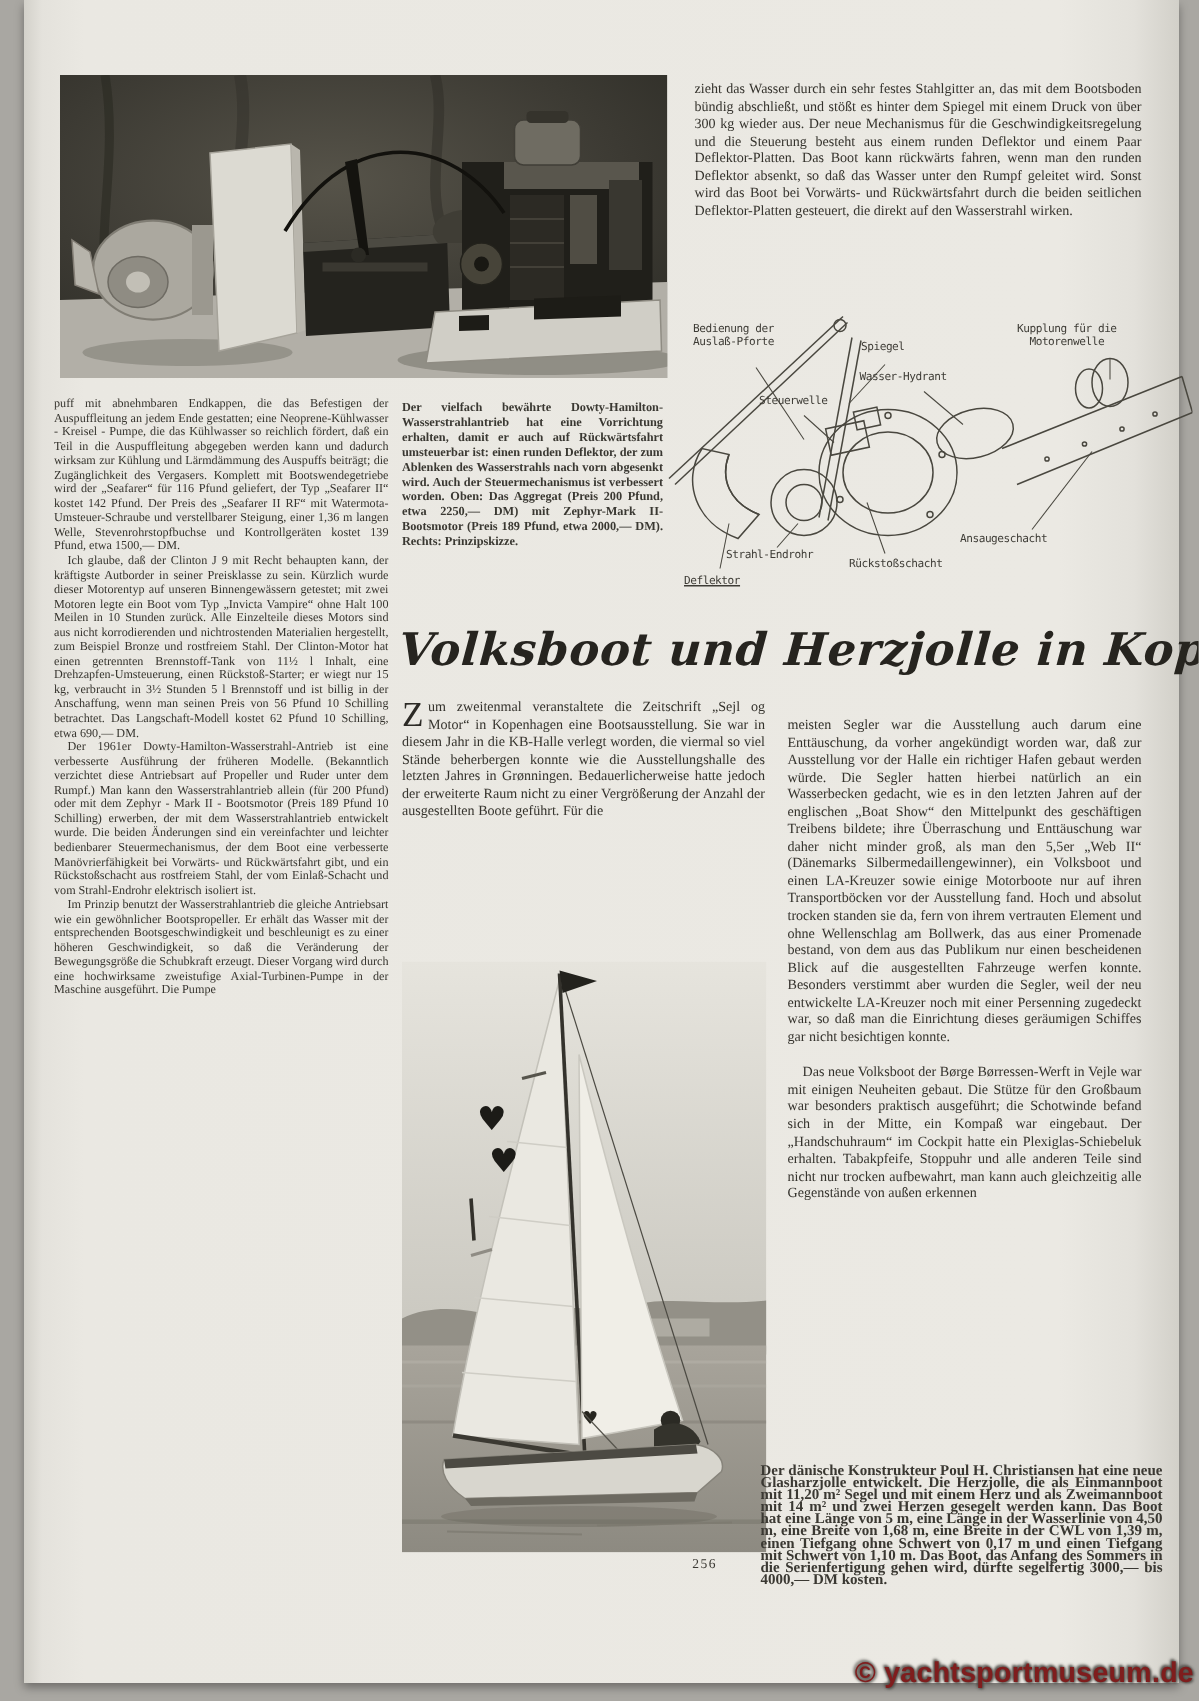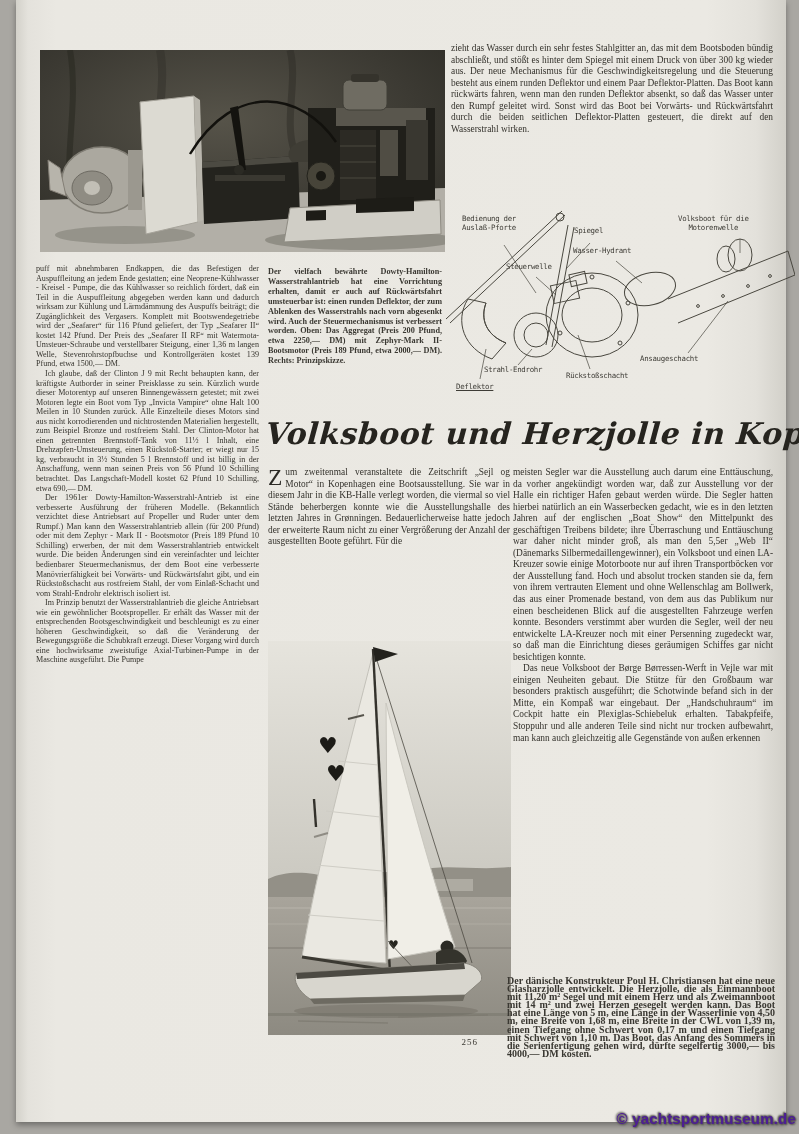--- a/index.html
+++ b/index.html
@@ -8,32 +8,32 @@
   .scan{position:absolute;inset:0;}
   .paper{position:absolute;left:16px;top:0;width:770px;height:1122px;
     background:linear-gradient(90deg,#d3d1ca 0,#e4e2dc 12px,#eae8e2 40px,#ebe9e3 690px,#e3e1db 740px,#d2d0c9 770px);
     box-shadow:0 3px 6px rgba(0,0,0,.35);}
   .block{position:absolute;}
   
   .body-sm{font-size:8.1px;line-height:9.55px;text-align:justify;color:#36342e;}
   .body-sm p{margin:0;}
   .body-sm p + p{text-indent:9px;}
   .body-md{font-size:9.4px;line-height:11.55px;text-align:justify;color:#34322c;}
-  .body-md p{margin:0;}
+  .body-md p{margin:12px;}
   .body-md p + p{text-indent:10px;}
   .caption{font-size:8.2px;line-height:9.9px;font-weight:bold;text-align:justify;color:#3a3832;}
   .caption-sm{font-size:10px;line-height:8.1px;font-weight:bold;text-align:justify;color:#3a3832;}
   .headline{font-family:"DejaVu Serif",serif;font-style:italic;font-weight:bold;
     font-size:30px;letter-spacing:.5px;color:#26241f;transform:skewX(-4deg);white-space:nowrap;}
   .dropcap{float:left;font-size:23.5px;line-height:19px;padding:1px 3px 0 0;color:#2c2a25;}
   .pagenum{font-size:9px;text-align:right;color:#3a3832;letter-spacing:1px;}
   .diagram-label{position:absolute;font-family:"DejaVu Sans Mono",monospace;
     font-size:7.4px;line-height:8.6px;color:#3e3c36;white-space:pre-line;letter-spacing:-0.3px;}
   .watermark{position:absolute;right:3px;bottom:7px;font-family:"Liberation Sans",sans-serif;
-    font-weight:bold;font-size:15px;color:#4c1d95;
+    font-weight:bold;font-size:19px;color:#7f1d1d;
     text-shadow:0 0 2px #4a4843,1px 1px 2px #55534e,-1px -1px 2px #55534e;letter-spacing:.2px;}
   .photo{overflow:hidden;}
   svg{display:block;}
 </style>
 </head>
 <body>
 
 <div class="scan">
   <div class="paper"></div>
 
@@ -153,21 +153,21 @@
         <line x1="78" y1="162" x2="92" y2="146" stroke-width=".7"></line>
         <line x1="150" y1="166" x2="138" y2="132" stroke-width=".7"></line>
         <line x1="40" y1="176" x2="46" y2="146" stroke-width=".7"></line>
       </g>
     </svg>
     <div class="diagram-label" style="left:22px;top:12px;">Bedienung der
 Auslaß-Pforte</div>
     <div class="diagram-label" style="left:134px;top:24px;">Spiegel</div>
     <div class="diagram-label" style="left:133px;top:44px;">Wasser-Hydrant</div>
     <div class="diagram-label" style="left:66px;top:60px;">Steuerwelle</div>
-    <div class="diagram-label" style="left:238px;top:12px;text-align:center;">Volksboot für die
+    <div class="diagram-label" style="left:238px;top:12px;text-align:center;">Kupplung für die
 Motorenwelle</div>
     <div class="diagram-label" style="left:200px;top:152px;">Ansaugeschacht</div>
     <div class="diagram-label" style="left:44px;top:163px;">Strahl-Endrohr</div>
     <div class="diagram-label" style="left:126px;top:169px;">Rückstoßschacht</div>
     <div class="diagram-label" style="left:16px;top:180px;text-decoration:underline;">Deflektor</div>
   </div>
 
   <div class="block headline" style="left:266px;top:416px;width:512px;">Volksboot und Herzjolle in Kopenhagen</div>
 
   <div class="block body-md" style="left:268px;top:467px;width:242px;height:152px;overflow:hidden;">

